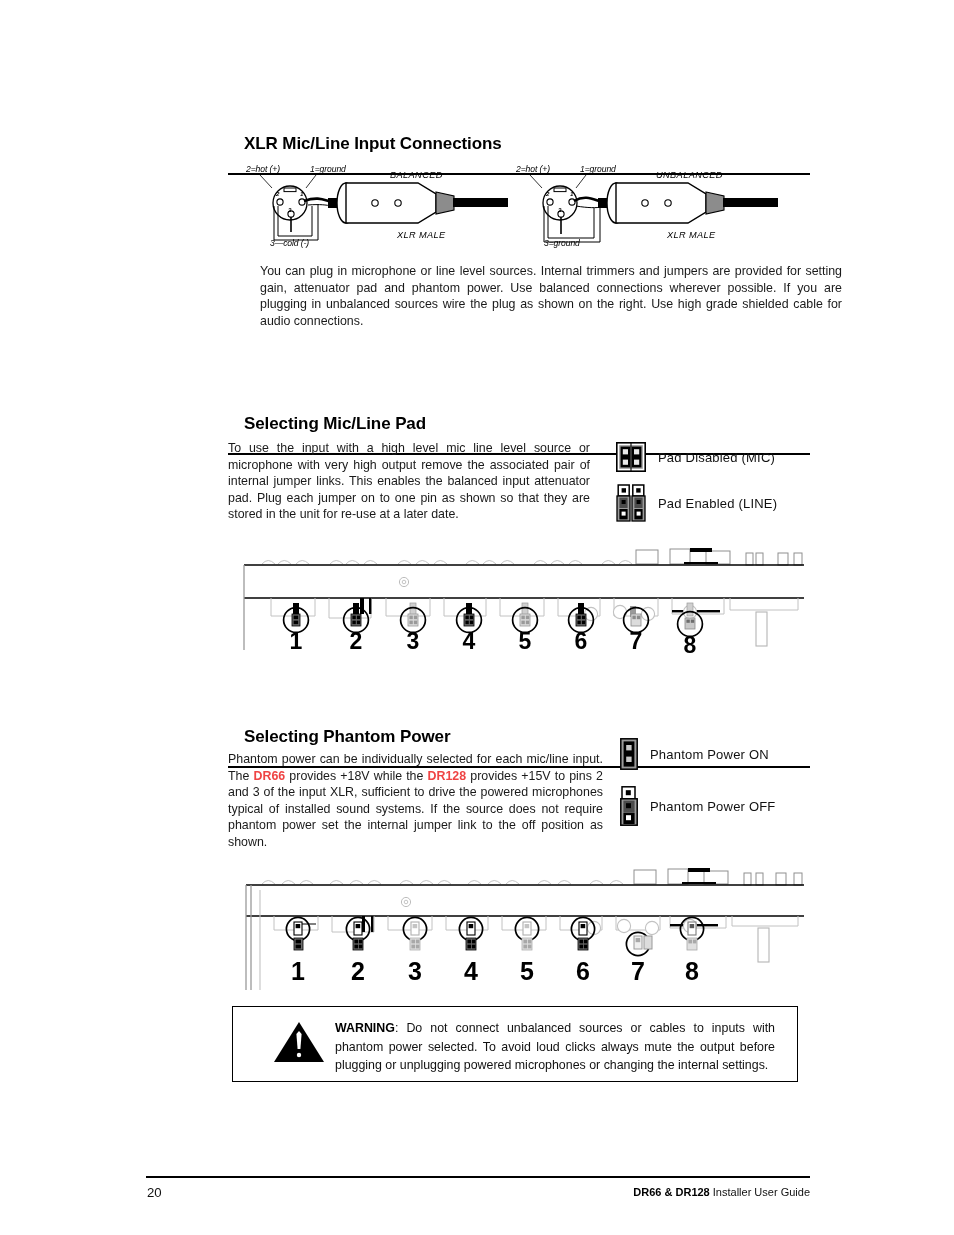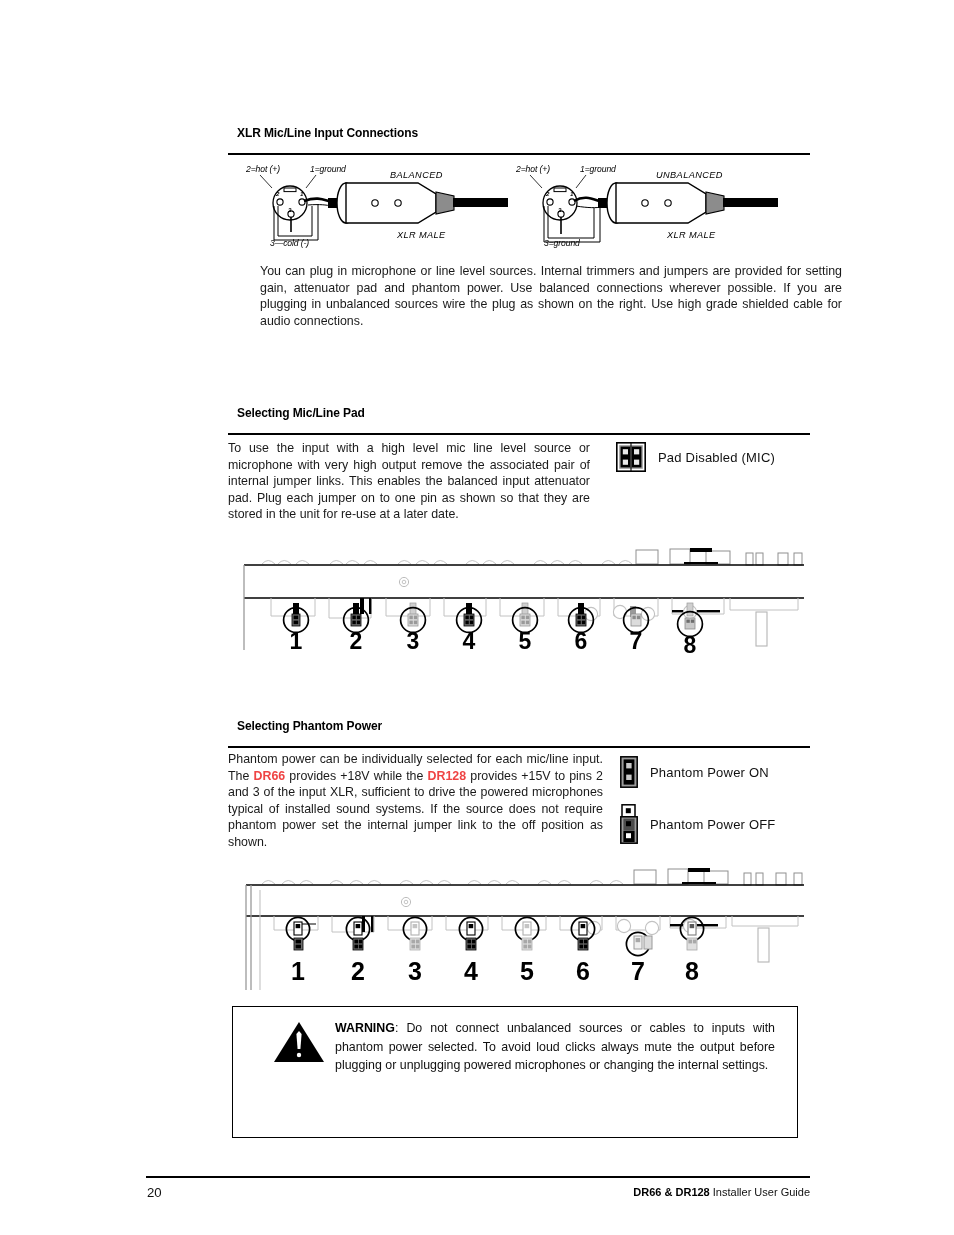--- a/index.html
+++ b/index.html
@@ -27,25 +27,25 @@
   
   .content {
     position: absolute;
     left: 228px;
     top: 0;
     width: 582px;
   }
 
   
   .section-head {
-    font-size: 12px;
+    font-size: 17px;
     font-weight: bold;
     letter-spacing: -0.1px;
     line-height: 1.15;
-    margin: 9px;
+    margin: 16px;
     padding: 0 0 3px 0;
   }
   .section-rule {
     border: 0;
     border-top: 2.6px solid #000;
     margin: 0 0 0 0;
     width: 582px;
   }
 
   
@@ -114,21 +114,21 @@
     width: 570px;
   }
   .pcb svg { display:block; }
 
   
   .warn-box {
     position: absolute;
     left: 232px;
     top: 1006px;
     width: 566px;
-    height: 132px;
+    height: 76px;
     border: 1.6px solid #000;
     box-sizing: border-box;
     padding: 12px 22px 10px 22px;
   }
   .warn-text {
     font-size: 12.4px;
     line-height: 18.5px;
     text-align: justify;
     margin: 0;
     color: #111;
@@ -283,20 +283,41 @@
         <rect x="6.8" y="7.2" width="5.2" height="5.2" fill="#e9e9e9"></rect>
         <rect x="6.8" y="17.6" width="5.2" height="5.2" fill="#e9e9e9"></rect>
         <rect x="18.0" y="7.2" width="5.2" height="5.2" fill="#e9e9e9"></rect>
         <rect x="18.0" y="17.6" width="5.2" height="5.2" fill="#e9e9e9"></rect>
 
         <line x1="15" y1="0.8" x2="15" y2="29.2" stroke="#000" stroke-width="1.1"></line>
       </svg>
       <span class="legend-label">Pad Disabled (MIC)</span>
     </div>
 
+    <div class="legend-row">
+      <svg class="jb" width="30" height="38" viewBox="0 0 30 38">
+
+        <rect x="2.2" y="1.0" width="11.0" height="11.0" fill="#fff" stroke="#000" stroke-width="1.5"></rect>
+        <rect x="16.8" y="1.0" width="11.0" height="11.0" fill="#fff" stroke="#000" stroke-width="1.5"></rect>
+        <rect x="5.6" y="4.2" width="4.4" height="4.4" fill="#000"></rect>
+        <rect x="20.2" y="4.2" width="4.4" height="4.4" fill="#000"></rect>
+
+        <rect x="1.0" y="12.0" width="13.0" height="25.0" fill="#9a9a9a" stroke="#000" stroke-width="1.3"></rect>
+        <rect x="16.0" y="12.0" width="13.0" height="25.0" fill="#9a9a9a" stroke="#000" stroke-width="1.3"></rect>
+        <rect x="3.4" y="13.6" width="8.2" height="10.4" fill="#4b4b4b"></rect>
+        <rect x="18.4" y="13.6" width="8.2" height="10.4" fill="#4b4b4b"></rect>
+        <rect x="5.6" y="16.0" width="4.0" height="4.0" fill="#000"></rect>
+        <rect x="20.6" y="16.0" width="4.0" height="4.0" fill="#000"></rect>
+        <rect x="3.4" y="25.0" width="8.2" height="10.4" fill="#000"></rect>
+        <rect x="18.4" y="25.0" width="8.2" height="10.4" fill="#000"></rect>
+        <rect x="5.6" y="27.6" width="4.0" height="4.0" fill="#fff"></rect>
+        <rect x="20.6" y="27.6" width="4.0" height="4.0" fill="#fff"></rect>
+      </svg>
+      <span class="legend-label">Pad Enabled (LINE)</span>
+    </div>
   </div>
 
   <div class="pcb" style="top:546px;">
     <svg width="570" height="108" viewBox="0 0 570 108">
       <g stroke="#bdbdbd" stroke-width="0.9" fill="none">
 
         <path d="M24,18 q6,-7 13,0 M40,18 q6,-7 13,0 M58,18 q6,-7 13,0"></path>
         <path d="M92,18 q6,-7 13,0 M108,18 q6,-7 13,0 M126,18 q6,-7 13,0"></path>
         <path d="M160,18 q6,-7 13,0 M178,18 q6,-7 13,0 M196,18 q6,-7 13,0"></path>
         <path d="M228,18 q6,-7 13,0 M245,18 q6,-7 13,0 M263,18 q6,-7 13,0"></path>
@@ -420,21 +441,21 @@
 
   <div class="content" style="top:711px;">
     <h2 class="section-head">Selecting Phantom Power</h2>
     <hr class="section-rule">
   </div>
 
   <div style="position:absolute;left:228px;top:751px;width:375px;">
     <p class="body-text"><span>Phantom power can be individually selected for each mic/line input.   The </span><b>DR66</b><span> provides +18V while the </span><b>DR128</b><span> provides +15V to pins 2 and 3 of the input XLR, sufficient to drive the powered microphones typical of installed sound systems.  If the source does not require phantom power set the internal jumper link to the off position as shown.</span></p>
   </div>
 
-  <div class="legend" style="left:620px;top:756px;">
+  <div class="legend" style="left:620px;top:738px;">
 
     <div class="legend-row" style="margin-bottom:16px;">
       <svg class="jb" width="18" height="32" viewBox="0 0 18 32">
         <rect x="0.8" y="0.8" width="16.4" height="30.4" fill="#9a9a9a" stroke="#000" stroke-width="1.5"></rect>
         <rect x="3.6" y="3.4" width="10.8" height="25.2" fill="#000"></rect>
         <rect x="6.2" y="7.0" width="5.4" height="5.4" fill="#c9c9c9"></rect>
         <rect x="6.2" y="18.6" width="5.4" height="5.4" fill="#c9c9c9"></rect>
       </svg>
       <span class="legend-label">Phantom Power ON</span>
     </div>

